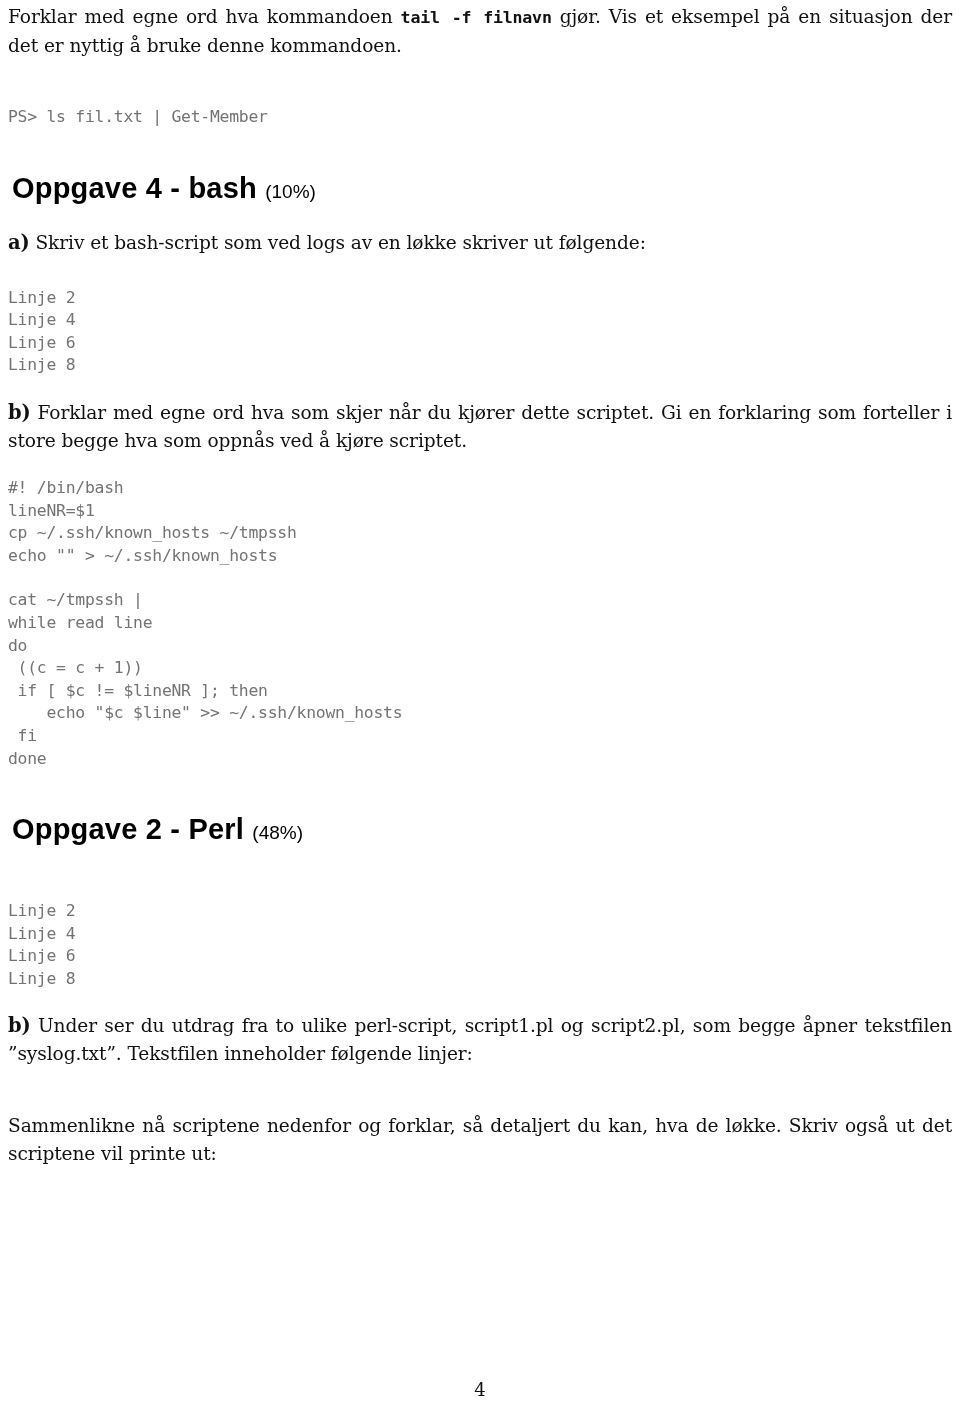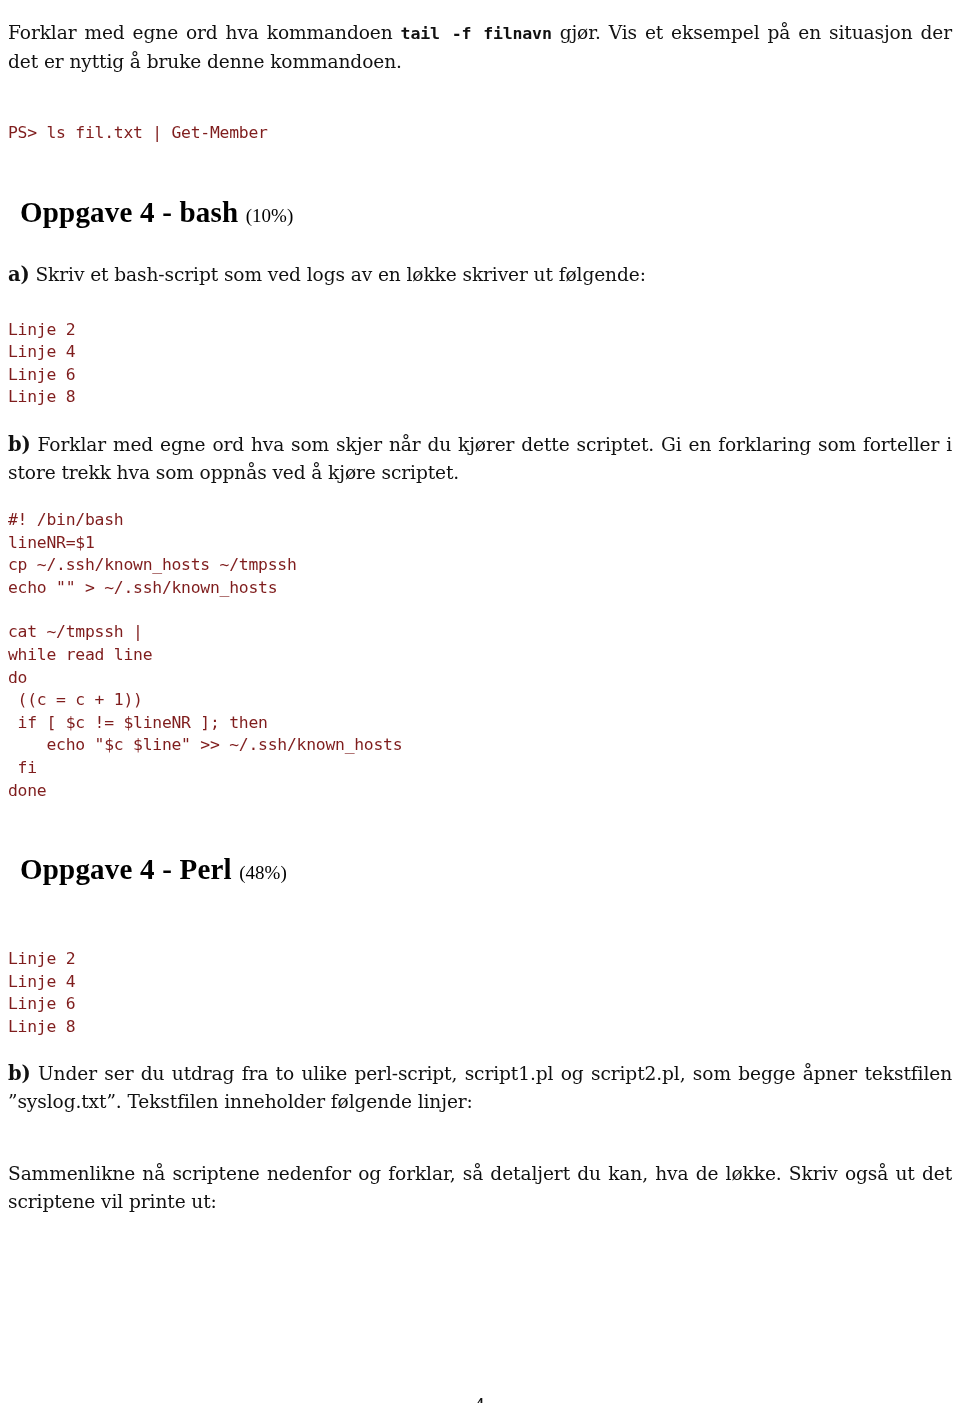--- a/index.html
+++ b/index.html
@@ -29,61 +29,61 @@
     font-family: "DejaVu Serif", "Liberation Serif", serif;
     font-size: 18.6px;
     line-height: 28px;
     text-align: justify;
     text-justify: inter-word;
     margin: 0;
     color: #111111;
     letter-spacing: -0.1px;
   }
   .prose.top {
-    margin-top: 19px;
+    margin-top: 3px;
   }
 
   .itemlabel {
     font-weight: bold;
     font-size: 19.5px;
   }
 
   
   .tt {
     font-family: "DejaVu Sans Mono", "Liberation Mono", monospace;
     font-size: 16.6px;
     font-weight: bold;
     letter-spacing: -0.2px;
   }
 
   
   h2.heading {
-    font-family: Liberation Serif, serif;
+    font-family: Liberation Sans, sans-serif;
     font-weight: bold;
     font-size: 29px;
-    margin: 12px;
+    margin: 4px;
     padding: 0;
     line-height: 34px;
     letter-spacing: 0.2px;
   }
   h2.heading .pct {
     font-weight: normal;
     font-size: 19px;
     letter-spacing: 0;
   }
 
   
   pre.code {
     font-family: "DejaVu Sans Mono", "Liberation Mono", monospace;
     font-size: 16.4px;
     line-height: 22.6px;
     margin: 0;
     padding: 0;
     white-space: pre;
-    color: #7f1d1d;
+    color: #737373;
     letter-spacing: -0.25px;
   }
 
   
   .gap-sm { height: 16px; }
   .gap-md { height: 22px; }
   .gap-lg { height: 30px; }
   .gap-xl { height: 38px; }
 
   
@@ -125,21 +125,21 @@
   <div class="gap-lg"></div>
 
   <pre class="code">Linje 2
 Linje 4
 Linje 6
 Linje 8</pre>
 
   <div class="gap-md"></div>
 
   <p class="prose"><span class="itemlabel">b)</span>
-    <span>Forklar med egne ord hva som skjer når du kjører dette scriptet. Gi en forklaring som forteller i store trekk hva som oppnås ved å kjøre scriptet.</span></p>
+    <span>Forklar med egne ord hva som skjer når du kjører dette scriptet. Gi en forklaring som forteller i store begge hva som oppnås ved å kjøre scriptet.</span></p>
 
   <div class="gap-md"></div>
 
   <pre class="code">#! /bin/bash
 lineNR=$1
 cp ~/.ssh/known_hosts ~/tmpssh
 echo "" &gt; ~/.ssh/known_hosts</pre>
 
   <div class="gap-md"></div>
 
@@ -147,21 +147,21 @@
 while read line
 do
  ((c = c + 1))
  if [ $c != $lineNR ]; then
     echo "$c $line" &gt;&gt; ~/.ssh/known_hosts
  fi
 done</pre>
 
   <div class="gap-xl"></div>
 
-  <h2 class="heading"><span>Oppgave 4 - Perl</span>
+  <h2 class="heading"><span>Oppgave 2 - Perl</span>
     <span class="pct">(48%)</span></h2>
 
   <div class="gap-sm"></div>
 
 
   <div class="gap-lg"></div>
 
   <pre class="code">Linje 2
 Linje 4
 Linje 6

